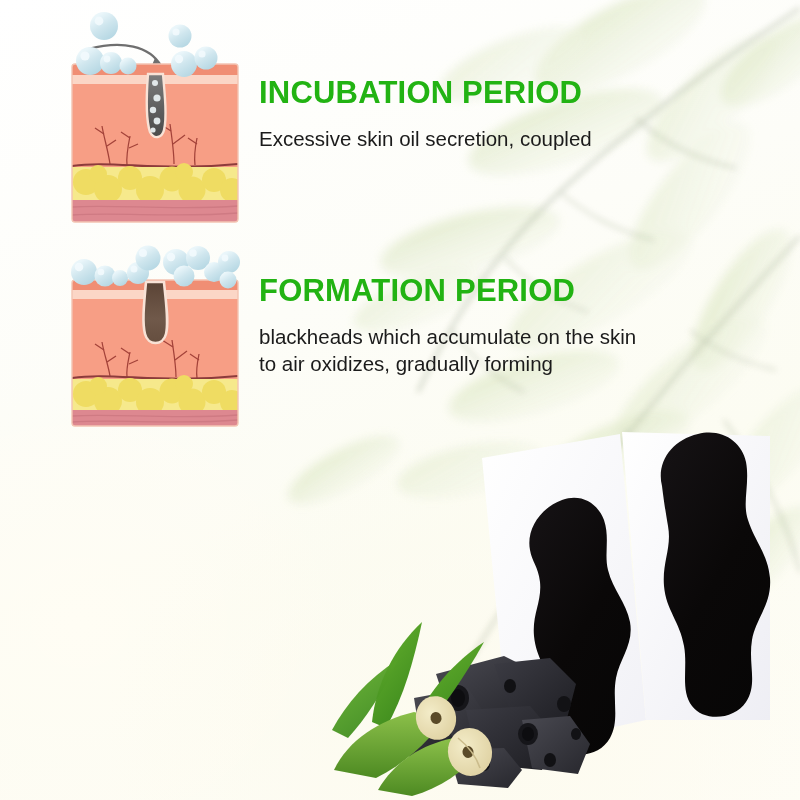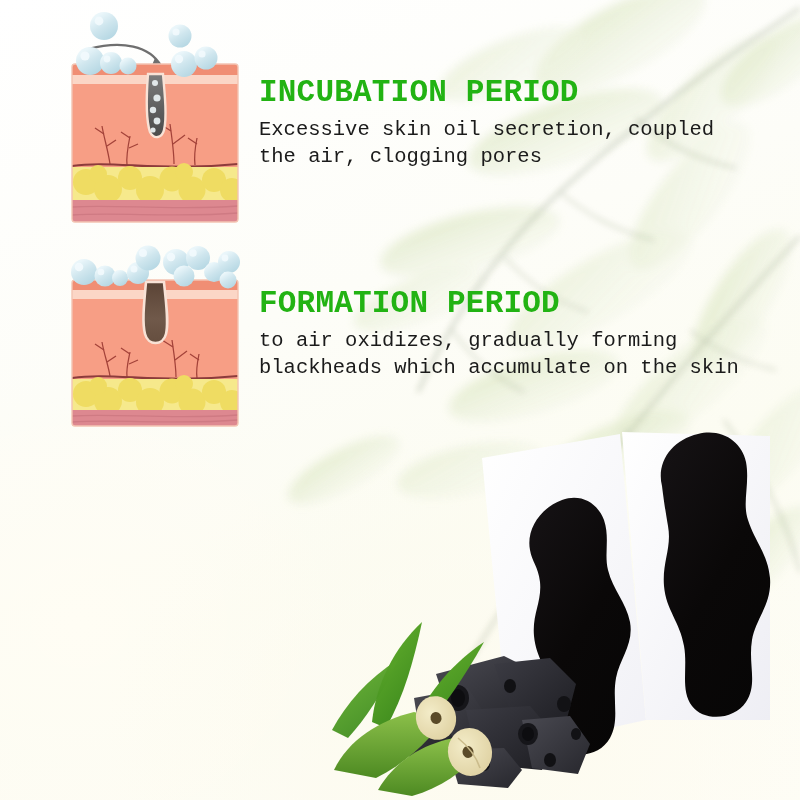--- a/index.html
+++ b/index.html
@@ -5,21 +5,21 @@
   html, body {
     margin: 0;
     padding: 0;
     background: #ffffff;
   }
   #poster {
     position: relative;
     width: 800px;
     height: 800px;
     overflow: hidden;
-    font-family: Liberation Mono, monospace;
+    font-family: Liberation Sans, sans-serif;
     background:
       radial-gradient(ellipse 520px 420px at 60% 92%, #fdfbef 0%, rgba(253,251,239,0) 72%),
       radial-gradient(ellipse 420px 380px at 10% 78%, #fffdf4 0%, rgba(255,253,244,0) 70%),
       linear-gradient(160deg, #ffffff 0%, #fdfdf8 38%, #fcfcf2 64%, #fefdf6 100%);
   }
 
   
   .bg-leaves {
     position: absolute;
     inset: 0;
@@ -32,21 +32,21 @@
     font-size: 31px;
     font-weight: bold;
     letter-spacing: 0.2px;
     line-height: 1.05;
     white-space: nowrap;
   }
   .block-body {
     font-size: 20.5px;
     line-height: 1.36;
     color: #1b1b1b;
-    margin-top: 6px;
+    margin-top: 15px;
   }
   .block-body div { white-space: nowrap; }
 
   
   .diagram { position: absolute; }
 </style>
 </head>
 <body>
 
 <div id="poster">
@@ -279,29 +279,28 @@
       <circle cx="165" cy="24" r="11" fill="url(#bub2)"></circle>
       <circle cx="161" cy="20" r="3.4" fill="#f2fafd" opacity="0.9"></circle>
       <circle cx="164" cy="42" r="8.5" fill="url(#bub2)"></circle>
     </g>
   </svg>
 
   <div class="text-block" style="left:259px; top:77px; width:420px;">
     <div class="block-title" style="color:#22b313;">INCUBATION PERIOD</div>
     <div class="block-body">
       <div>Excessive skin oil secretion, coupled</div>
-      <div>the air, clogging pores</div>
     </div>
   </div>
 
-  <div class="text-block" style="left:259px; top:288px; width:450px;">
+  <div class="text-block" style="left:259px; top:275px; width:450px;">
     <div class="block-title" style="color:#22b313;">FORMATION PERIOD</div>
     <div class="block-body">
+      <div>blackheads which accumulate on the skin</div>
       <div>to air oxidizes, gradually forming</div>
-      <div>blackheads which accumulate on the skin</div>
     </div>
   </div>
 
   <svg class="diagram" style="left:470px; top:420px; width:330px; height:360px;" viewBox="0 0 330 360">
     <defs>
       <linearGradient id="paperL" x1="0" y1="0" x2="1" y2="1">
         <stop offset="0%" stop-color="#ffffff"></stop>
         <stop offset="100%" stop-color="#f1f1f6"></stop>
       </linearGradient>
       <linearGradient id="paperR" x1="0" y1="0" x2="1" y2="1">

